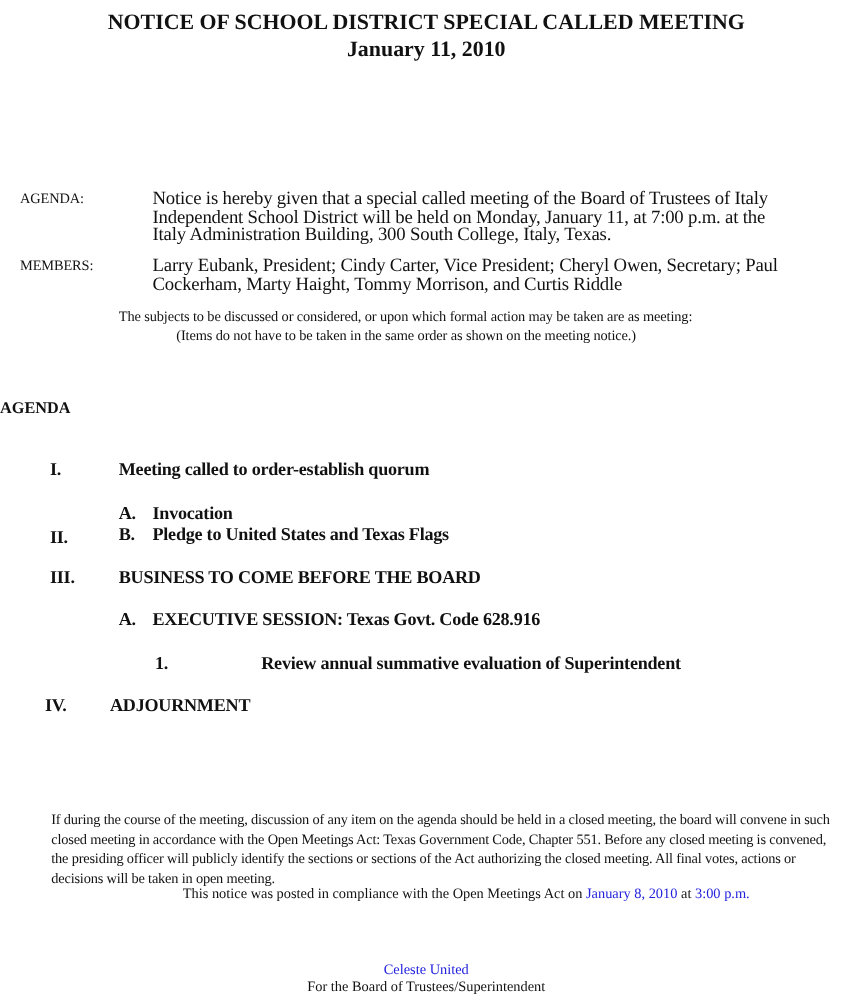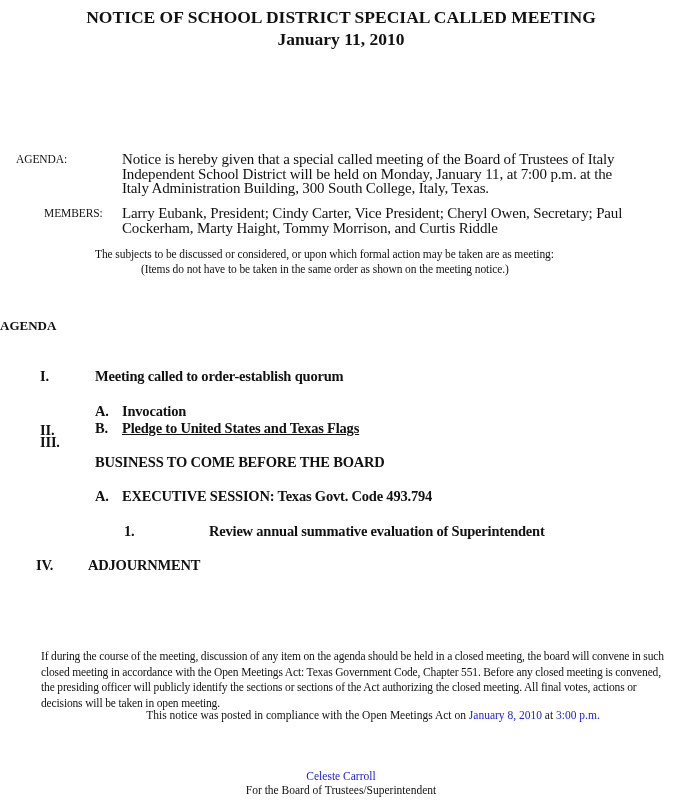--- a/index.html
+++ b/index.html
@@ -85,45 +85,45 @@
 <body>
 
 <div class="title-block">
   <span class="title-line">NOTICE OF SCHOOL DISTRICT SPECIAL CALLED MEETING</span>
   <span class="title-line">January 11, 2010</span>
 </div>
 
 <div class="label-col" style="top:152px;">AGENDA:</div>
 <div class="text-col" style="top:152px;">Notice is hereby given that a special called meeting of the Board of Trustees of Italy Independent School District will be held on Monday, January 11, at 7:00 p.m. at the Italy Administration Building, 300 South College, Italy, Texas.</div>
 
-<div class="label-col" style="top:206px;margin-left:28px;">MEMBERS:</div>
+<div class="label-col" style="top:206px;">MEMBERS:</div>
 <div class="text-col" style="top:206px;">Larry Eubank, President; Cindy Carter, Vice President; Cheryl Owen, Secretary; Paul Cockerham, Marty Haight, Tommy Morrison, and Curtis Riddle</div>
 
 <div class="centered-small" style="left:95px; top:247px;">The subjects to be discussed or considered, or upon which formal action may be taken are as meeting:</div>
 <div class="centered-small" style="left:141px; top:262px;">(Items do not have to be taken in the same order as shown on the meeting notice.)</div>
 
 <div class="agenda-heading">AGENDA</div>
 
 <div class="item" style="left:40px; top:367px;">I.</div>
 <div class="item" style="left:95px; top:367px;">Meeting called to order-establish quorum</div>
 
 <div class="item" style="left:40px; top:421px;">II.</div>
 <div class="item" style="left:95px; top:402px;">A.</div>
 <div class="item" style="left:122px; top:402px;">Invocation</div>
 <div class="item" style="left:95px; top:419px;">B.</div>
-<div class="item" style="left:122px; top:419px;text-decoration:underline;">Pledge to United States and Texas Flags</div>
+<div class="item" style="left:122px; top:419px;">Pledge to United States and Texas Flags</div>
 
-<div class="item" style="left:40px; top:433px;font-family:Liberation Serif, serif;">III.</div>
+<div class="item" style="left:40px; top:453px;font-family:Liberation Serif, serif;">III.</div>
 <div class="item" style="left:95px; top:453px;text-align:center;">BUSINESS TO COME BEFORE THE BOARD</div>
 <div class="item" style="left:95px; top:487px;">A.</div>
-<div class="item" style="left:122px; top:487px;">EXECUTIVE SESSION:  Texas Govt. Code 493.794</div>
+<div class="item" style="left:122px; top:487px;">EXECUTIVE SESSION:  Texas Govt. Code 628.916</div>
 <div class="item" style="left:124px; top:522px;">1.</div>
 <div class="item" style="left:176px; top:522px;margin-left:33px;">Review annual summative evaluation of Superintendent</div>
 
 <div class="item" style="left:36px; top:556px;">IV.</div>
 <div class="item" style="left:88px; top:556px;">ADJOURNMENT</div>
 
 <div class="closing-para">If during the course of the meeting, discussion of any item on the agenda should be held in a closed meeting, the board will convene in such closed meeting in accordance with the Open Meetings Act:  Texas Government Code, Chapter 551. Before any closed meeting is convened, the presiding officer will publicly identify the sections or sections of the Act authorizing the closed meeting. All final votes, actions or decisions will be taken in open meeting.</div>
 
 <div class="footer-line" style="top:708px;margin-left:32px;"><span>This notice was posted in compliance with the Open Meetings Act on </span><span class="link-blue">January 8, 2010</span><span> at </span><span class="link-blue">3:00 p.m.</span></div>
 
-<div class="footer-line link-blue" style="top:769px;">Celeste Carroll</div>
+<div class="footer-line link-blue" style="top:769px;">Celeste United</div>
 <div class="footer-line" style="top:783px;">For the Board of Trustees/Superintendent</div>
 
 </body></html>

